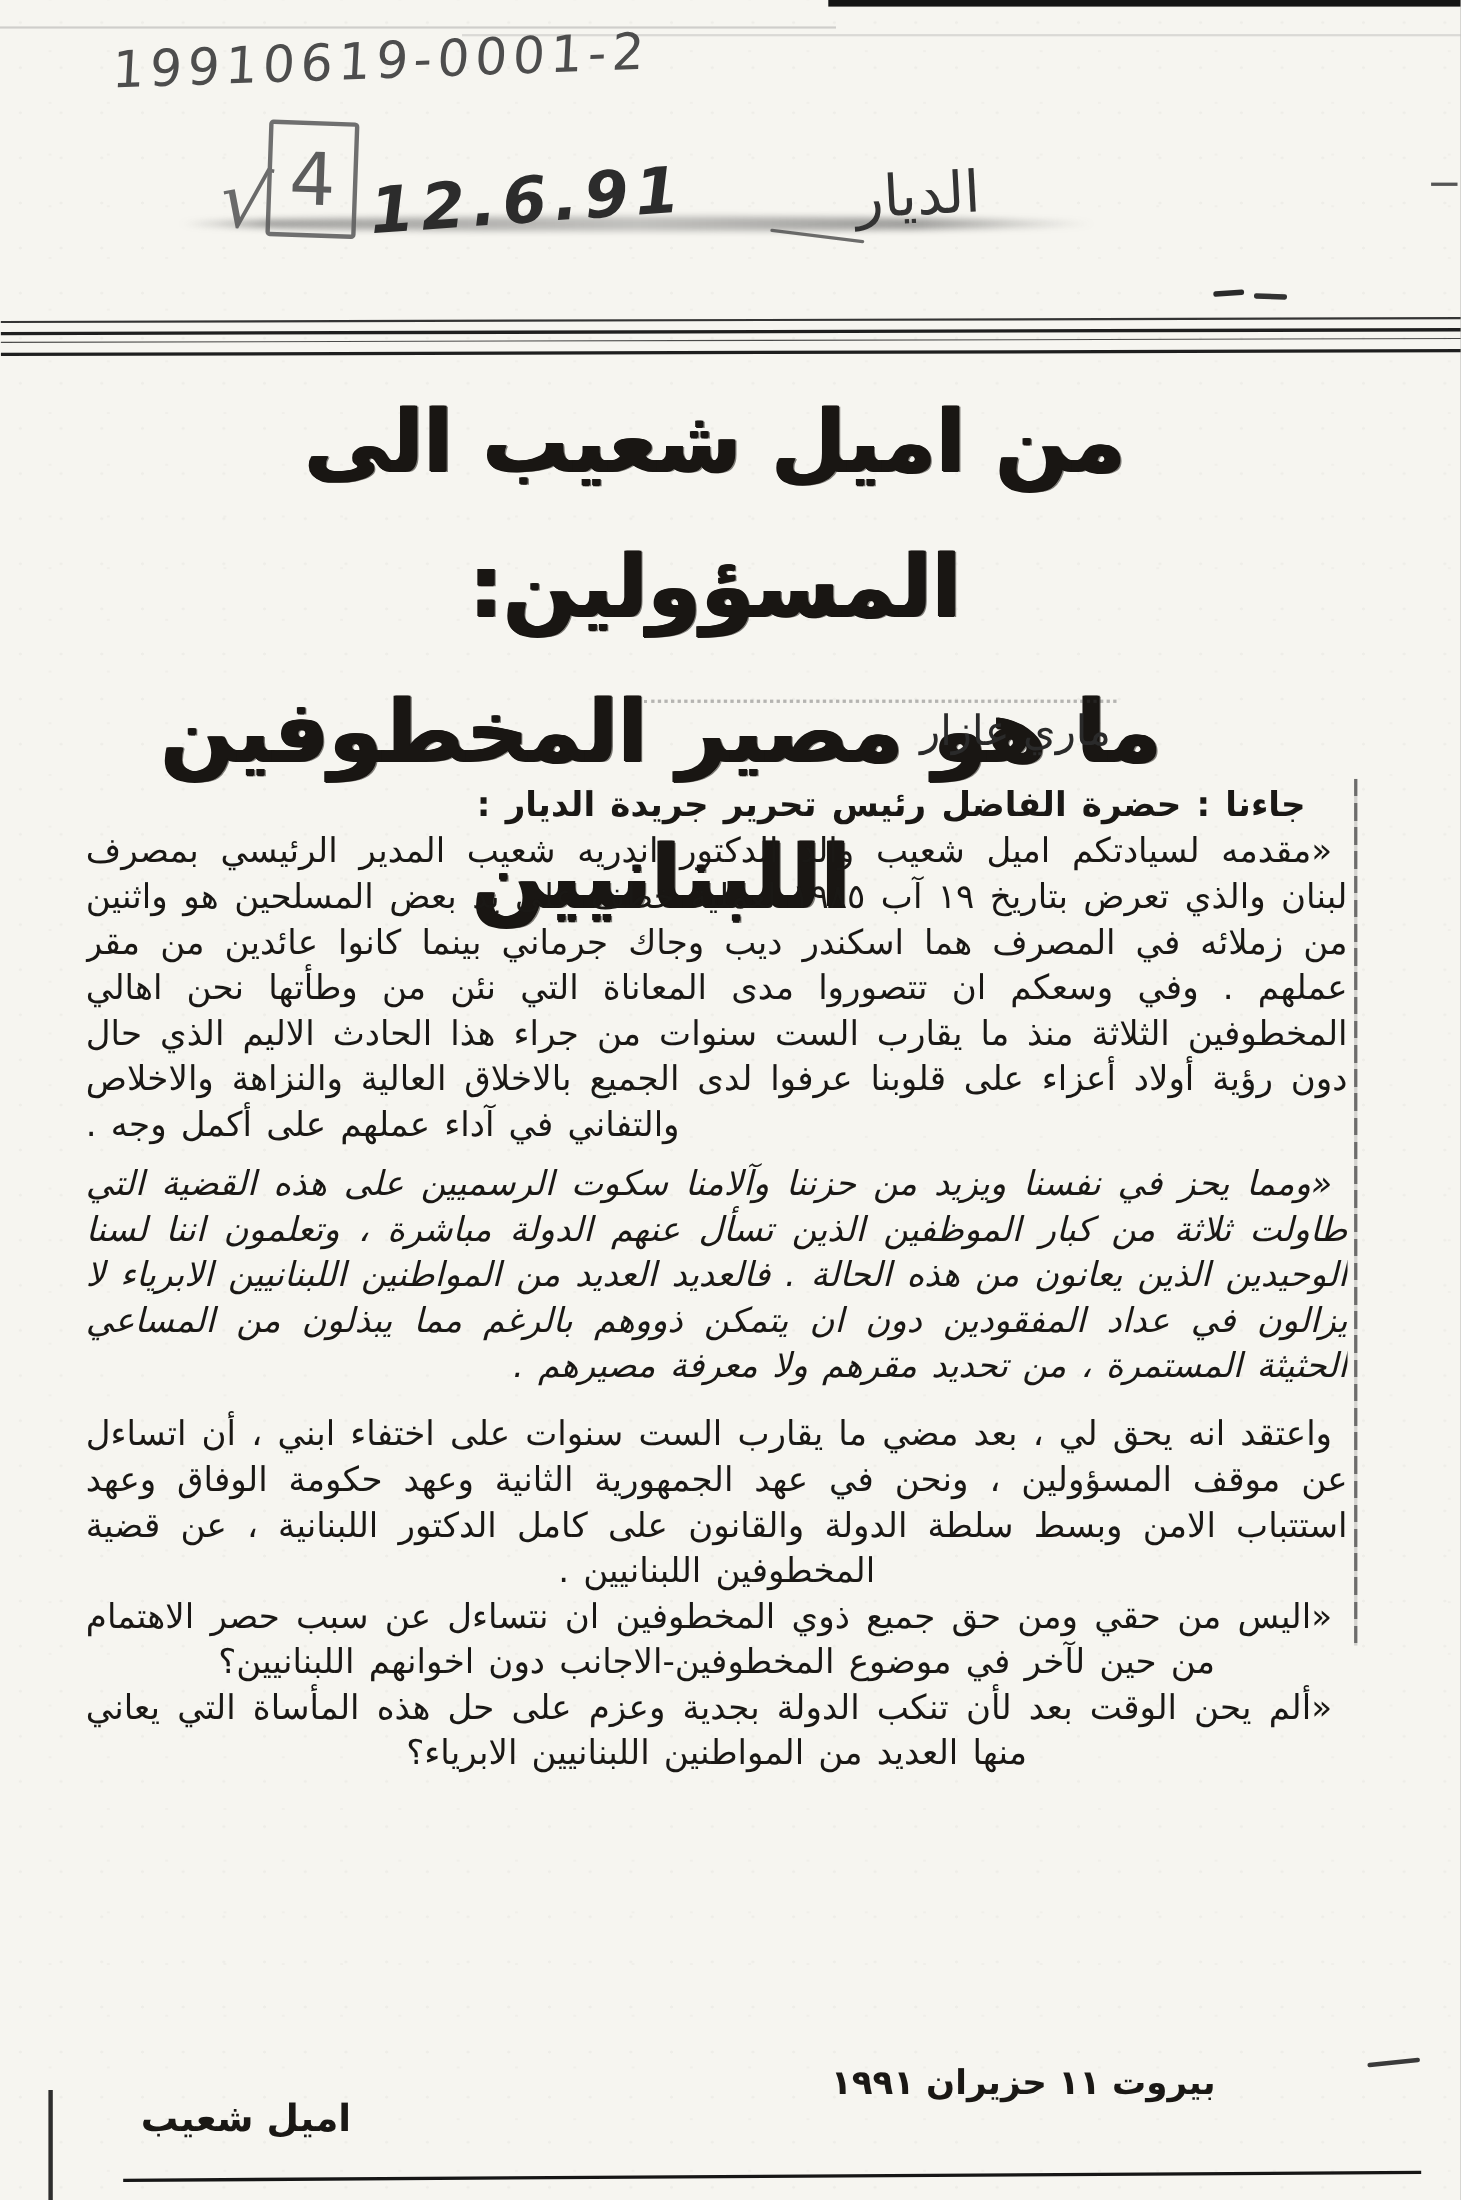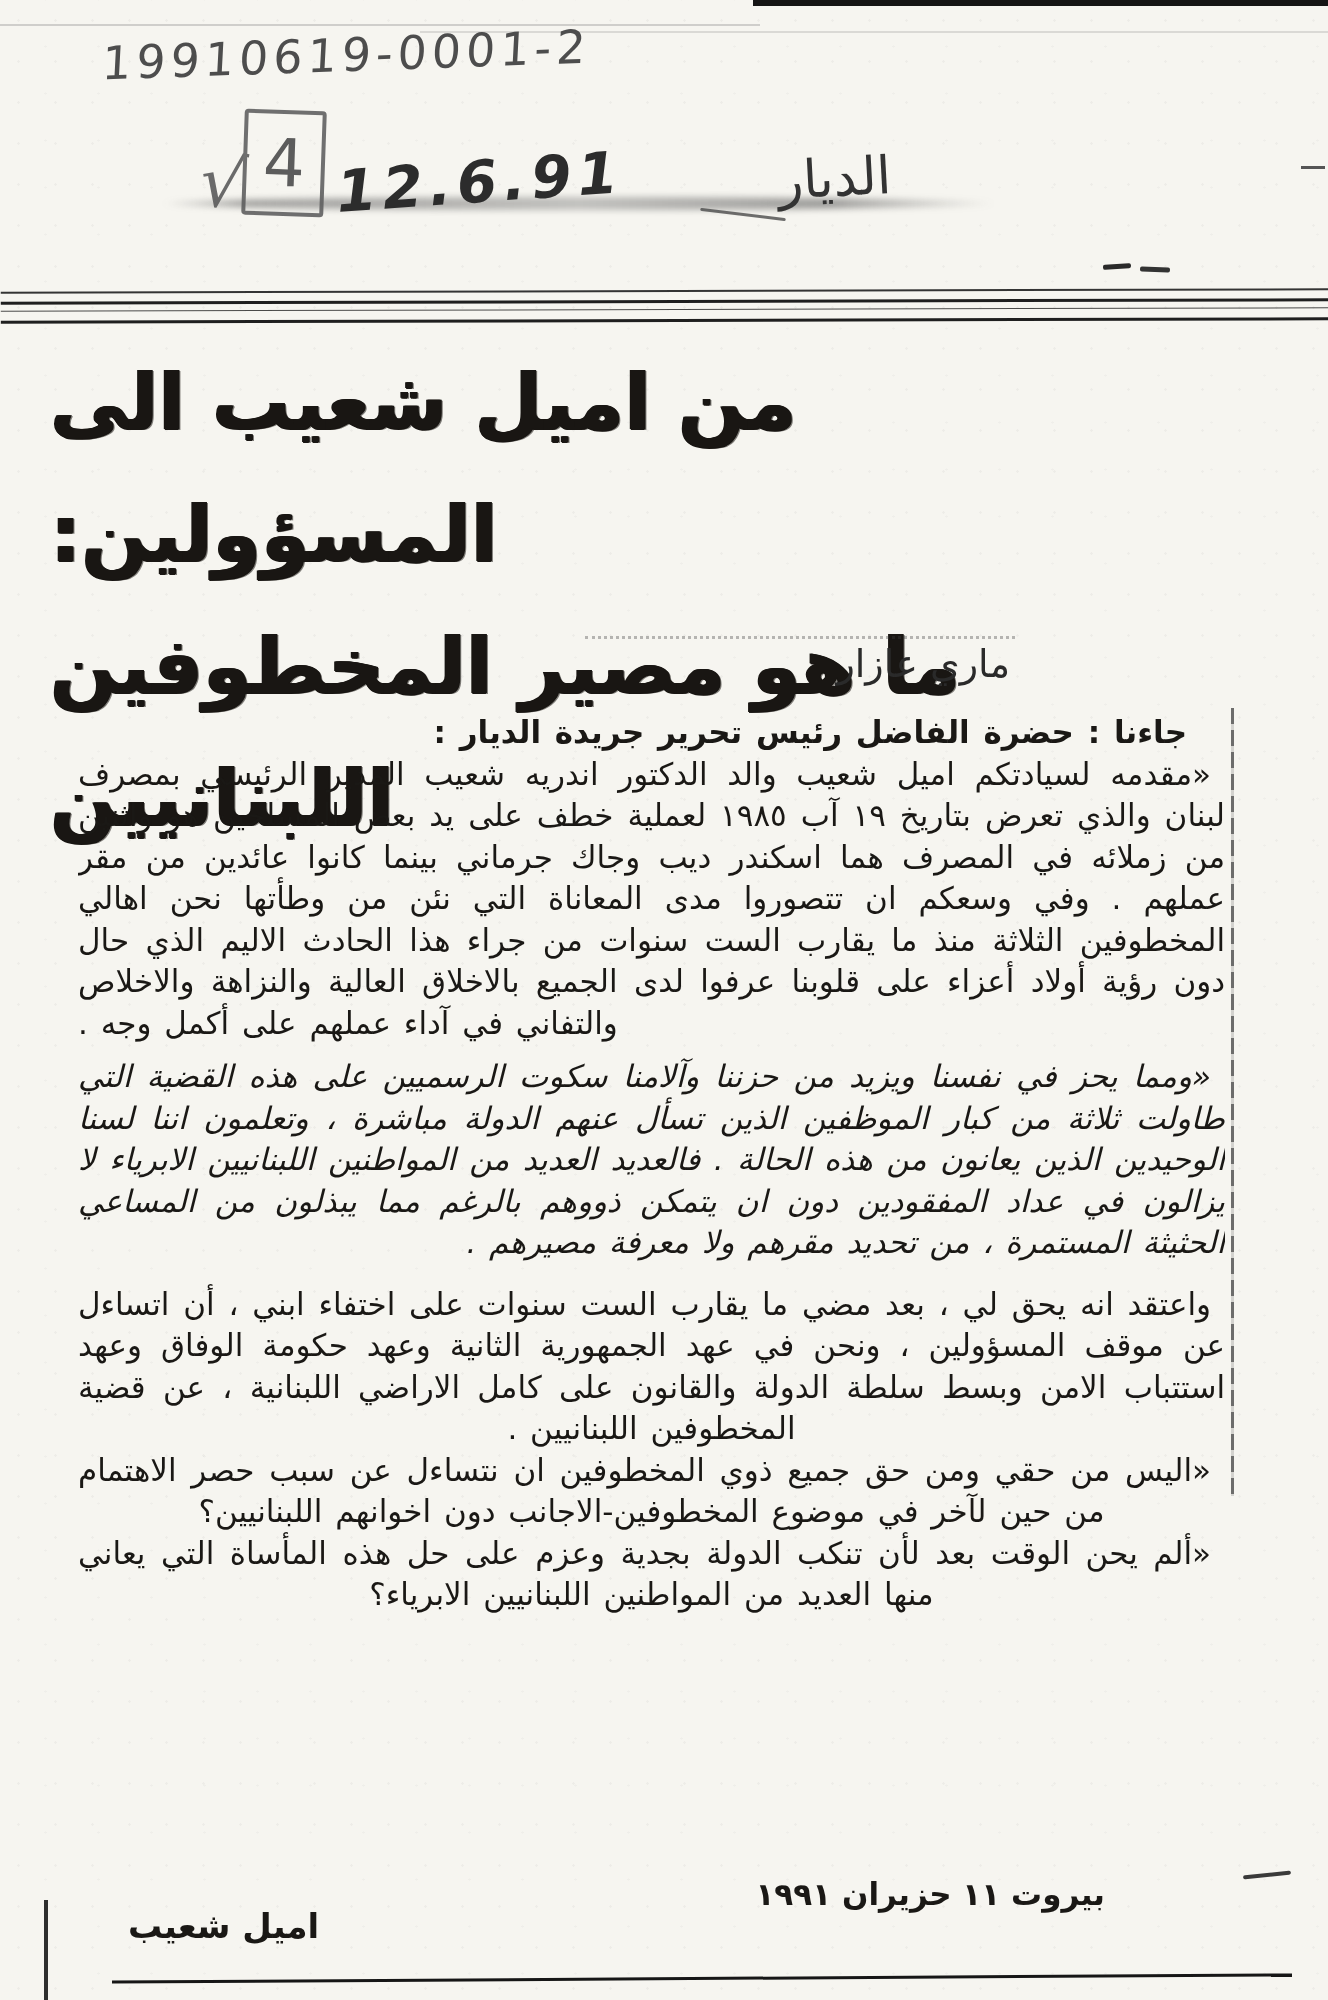--- a/index.html
+++ b/index.html
@@ -40,21 +40,21 @@
   .paper-name-hand{position:absolute;top:148px;left:778px;font-size:52px;color:#333;transform:rotate(-3deg);direction:rtl;white-space:nowrap;}
   .swoosh{position:absolute;left:700px;top:213px;width:86px;height:3px;background:#4a4a4a;transform:rotate(7deg);border-radius:3px;opacity:.8;}
   
   .rules{position:absolute;left:0;right:0;top:0;transform:rotate(-0.15deg);}
   .rule{position:absolute;left:0;right:0;background:#1f1f1f;}
   .rule.r1{top:290px;height:2px;opacity:.9;}
   .rule.r2{top:300px;height:3px;}
   .rule.r3{top:309px;height:1px;opacity:.8;}
   .rule.r4{top:319px;height:3px;}
   
-  .headline{position:absolute;top:336px;right:78px;left:50px;direction:rtl;text-align:left;
+  .headline{position:absolute;top:336px;right:78px;left:50px;direction:rtl;text-align:center;
     font-weight:bold;font-size:78px;line-height:132px;color:#191613;letter-spacing:1px;
     text-shadow:1px 0 0 #191613,-1px 0 0 #191613,0 1px 0 #191613,2px 1px 0 rgba(25,22,19,.55);}
   .headline .l2{display:block;padding-right:98px;}
   
   .byline-dots{position:absolute;top:636px;left:585px;width:430px;border-top:3px dotted rgba(60,60,60,.35);}
   .byline{position:absolute;top:642px;right:318px;direction:rtl;font-size:38px;color:#2a2a2a;}
   
   .column-rule{position:absolute;left:1231px;top:708px;height:788px;width:3px;opacity:.8;
     background:repeating-linear-gradient(180deg,#4a4a4a 0 16px,rgba(74,74,74,.25) 16px 22px);}
   
@@ -106,21 +106,21 @@
 
   <div class="byline-dots"></div>
   <div class="byline">ماري عازار</div>
 
   <div class="column-rule"></div>
 
   <div class="body-text">
     <p class="salutation">جاءنا : حضرة الفاضل رئيس تحرير جريدة الديار :</p>
     <p class="p1">«مقدمه لسيادتكم اميل شعيب والد الدكتور اندريه شعيب المدير الرئيسي بمصرف لبنان والذي تعرض بتاريخ ١٩ آب ١٩٨٥ لعملية خطف على يد بعض المسلحين هو واثنين من زملائه في المصرف هما اسكندر ديب وجاك جرماني بينما كانوا عائدين من مقر عملهم . وفي وسعكم ان تتصوروا مدى المعاناة التي نئن من وطأتها نحن اهالي المخطوفين الثلاثة منذ ما يقارب الست سنوات من جراء هذا الحادث الاليم الذي حال دون رؤية أولاد أعزاء على قلوبنا عرفوا لدى الجميع بالاخلاق العالية والنزاهة والاخلاص والتفاني في آداء عملهم على أكمل وجه .</p>
     <p class="p2">«ومما يحز في نفسنا ويزيد من حزننا وآلامنا سكوت الرسميين على هذه القضية التي طاولت ثلاثة من كبار الموظفين الذين تسأل عنهم الدولة مباشرة ، وتعلمون اننا لسنا الوحيدين الذين يعانون من هذه الحالة . فالعديد العديد من المواطنين اللبنانيين الابرياء لا يزالون في عداد المفقودين دون ان يتمكن ذووهم بالرغم مما يبذلون من المساعي الحثيثة المستمرة ، من تحديد مقرهم ولا معرفة مصيرهم .</p>
-    <p class="p3">واعتقد انه يحق لي ، بعد مضي ما يقارب الست سنوات على اختفاء ابني ، أن اتساءل عن موقف المسؤولين ، ونحن في عهد الجمهورية الثانية وعهد حكومة الوفاق وعهد استتباب الامن وبسط سلطة الدولة والقانون على كامل الاراضي اللبنانية ، عن قضية المخطوفين اللبنانيين .</p>
+    <p class="p3">واعتقد انه يحق لي ، بعد مضي ما يقارب الست سنوات على اختفاء ابني ، أن اتساءل عن موقف المسؤولين ، ونحن في عهد الجمهورية الثانية وعهد حكومة الوفاق وعهد استتباب الامن وبسط سلطة الدولة والقانون على كامل الدكتور اللبنانية ، عن قضية المخطوفين اللبنانيين .</p>
     <p class="p4">«اليس من حقي ومن حق جميع ذوي المخطوفين ان نتساءل عن سبب حصر الاهتمام من حين لآخر في موضوع المخطوفين-الاجانب دون اخوانهم اللبنانيين؟</p>
     <p class="p5">«ألم يحن الوقت بعد لأن تنكب الدولة بجدية وعزم على حل هذه المأساة التي يعاني منها العديد من المواطنين اللبنانيين الابرياء؟</p>
   </div>
 
   <div class="dateline">بيروت ١١ حزيران ١٩٩١</div>
   <div class="signature">اميل شعيب</div>
 
   <div class="right-dash"></div>
   <div class="left-bar"></div>
   <div class="bottom-rule"></div>

